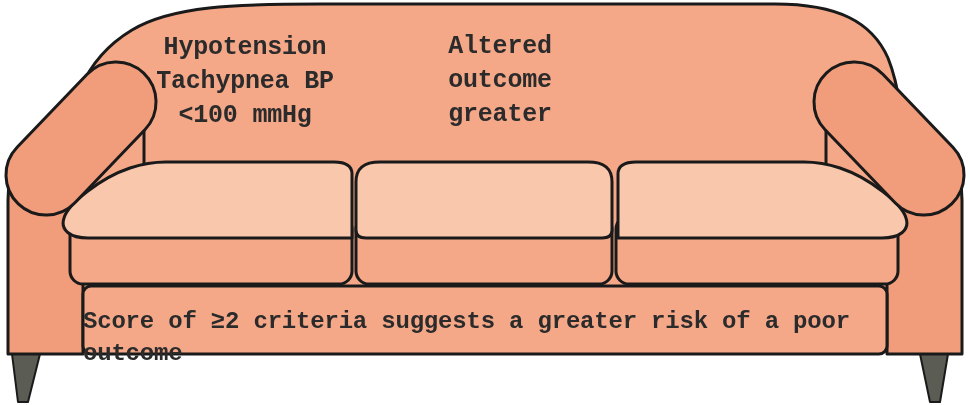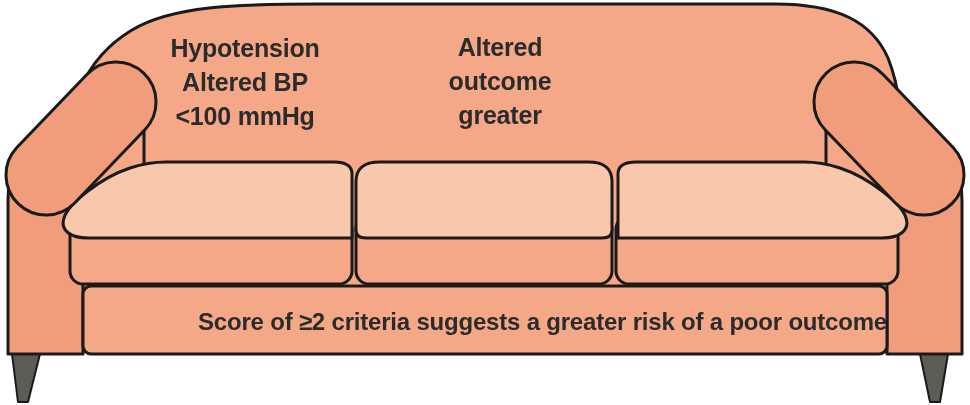--- a/index.html
+++ b/index.html
@@ -11,20 +11,21 @@
     width: 970px;
     height: 405px;
     overflow: hidden;
     font-family: "Liberation Sans", sans-serif;
   }
   .stage {
     position: relative;
     width: 970px;
     height: 405px;
     background: var(--color-background, #fff);
+    font-family: Liberation Mono, monospace;
   }
   .stage svg {
     position: absolute;
     left: 0;
     top: 0;
   }
   .criterion {
     position: absolute;
     width: 260px;
     text-align: center;
@@ -33,21 +34,21 @@
     line-height: 34px;
     letter-spacing: -0.2px;
     color: var(--color-text, #2b2b2b);
   }
   .criterion span { display: block; }
   .caption {
     position: absolute;
     left: 83px;
     top: 306px;
     width: 804px;
-    text-align: right;
+    text-align: left;
     font-weight: 700;
     font-size: 24px;
     line-height: 32px;
     letter-spacing: -0.2px;
     color: var(--color-text, #2b2b2b);
   }
   .shape { stroke: var(--color-outline, #1a1a1a); stroke-width: 3; stroke-linejoin: round; }
   .fill-body { fill: var(--color-body, #f5a888); }
   .fill-arm { fill: var(--color-arm, #f19c7a); }
   .fill-cushion { fill: var(--color-cushion-top, #f9c7ac); }
@@ -81,21 +82,21 @@
 
     <path class="shape fill-arm" d="M 74.9,202.7 L 144.9,129.7 A 40 40 0 0 0 87.1,74.3 L 17.1,147.3 A 40 40 0 0 0 74.9,202.7 Z"></path>
     <path class="shape fill-arm" d="M 895.1,202.7 L 825.1,129.7 A 40 40 0 0 1 882.9,74.3 L 952.9,147.3 A 40 40 0 0 1 895.1,202.7 Z"></path>
 
     <path class="inner-line" d="M 144,131 L 144,163"></path>
     <path class="inner-line" d="M 826,131 L 826,163"></path>
   </svg>
 
   <div class="criterion" style="left:115px; top:31px;">
     <span>Hypotension</span>
-    <span>Altered BP</span>
+    <span>Tachypnea BP</span>
     <span>&lt;100 mmHg</span>
   </div>
 
   <div class="criterion" style="left:370px; top:30px;">
     <span>Altered</span>
     <span>outcome</span>
     <span>greater</span>
   </div>
 
   <div class="criterion" style="left:600px; top:55px;">

